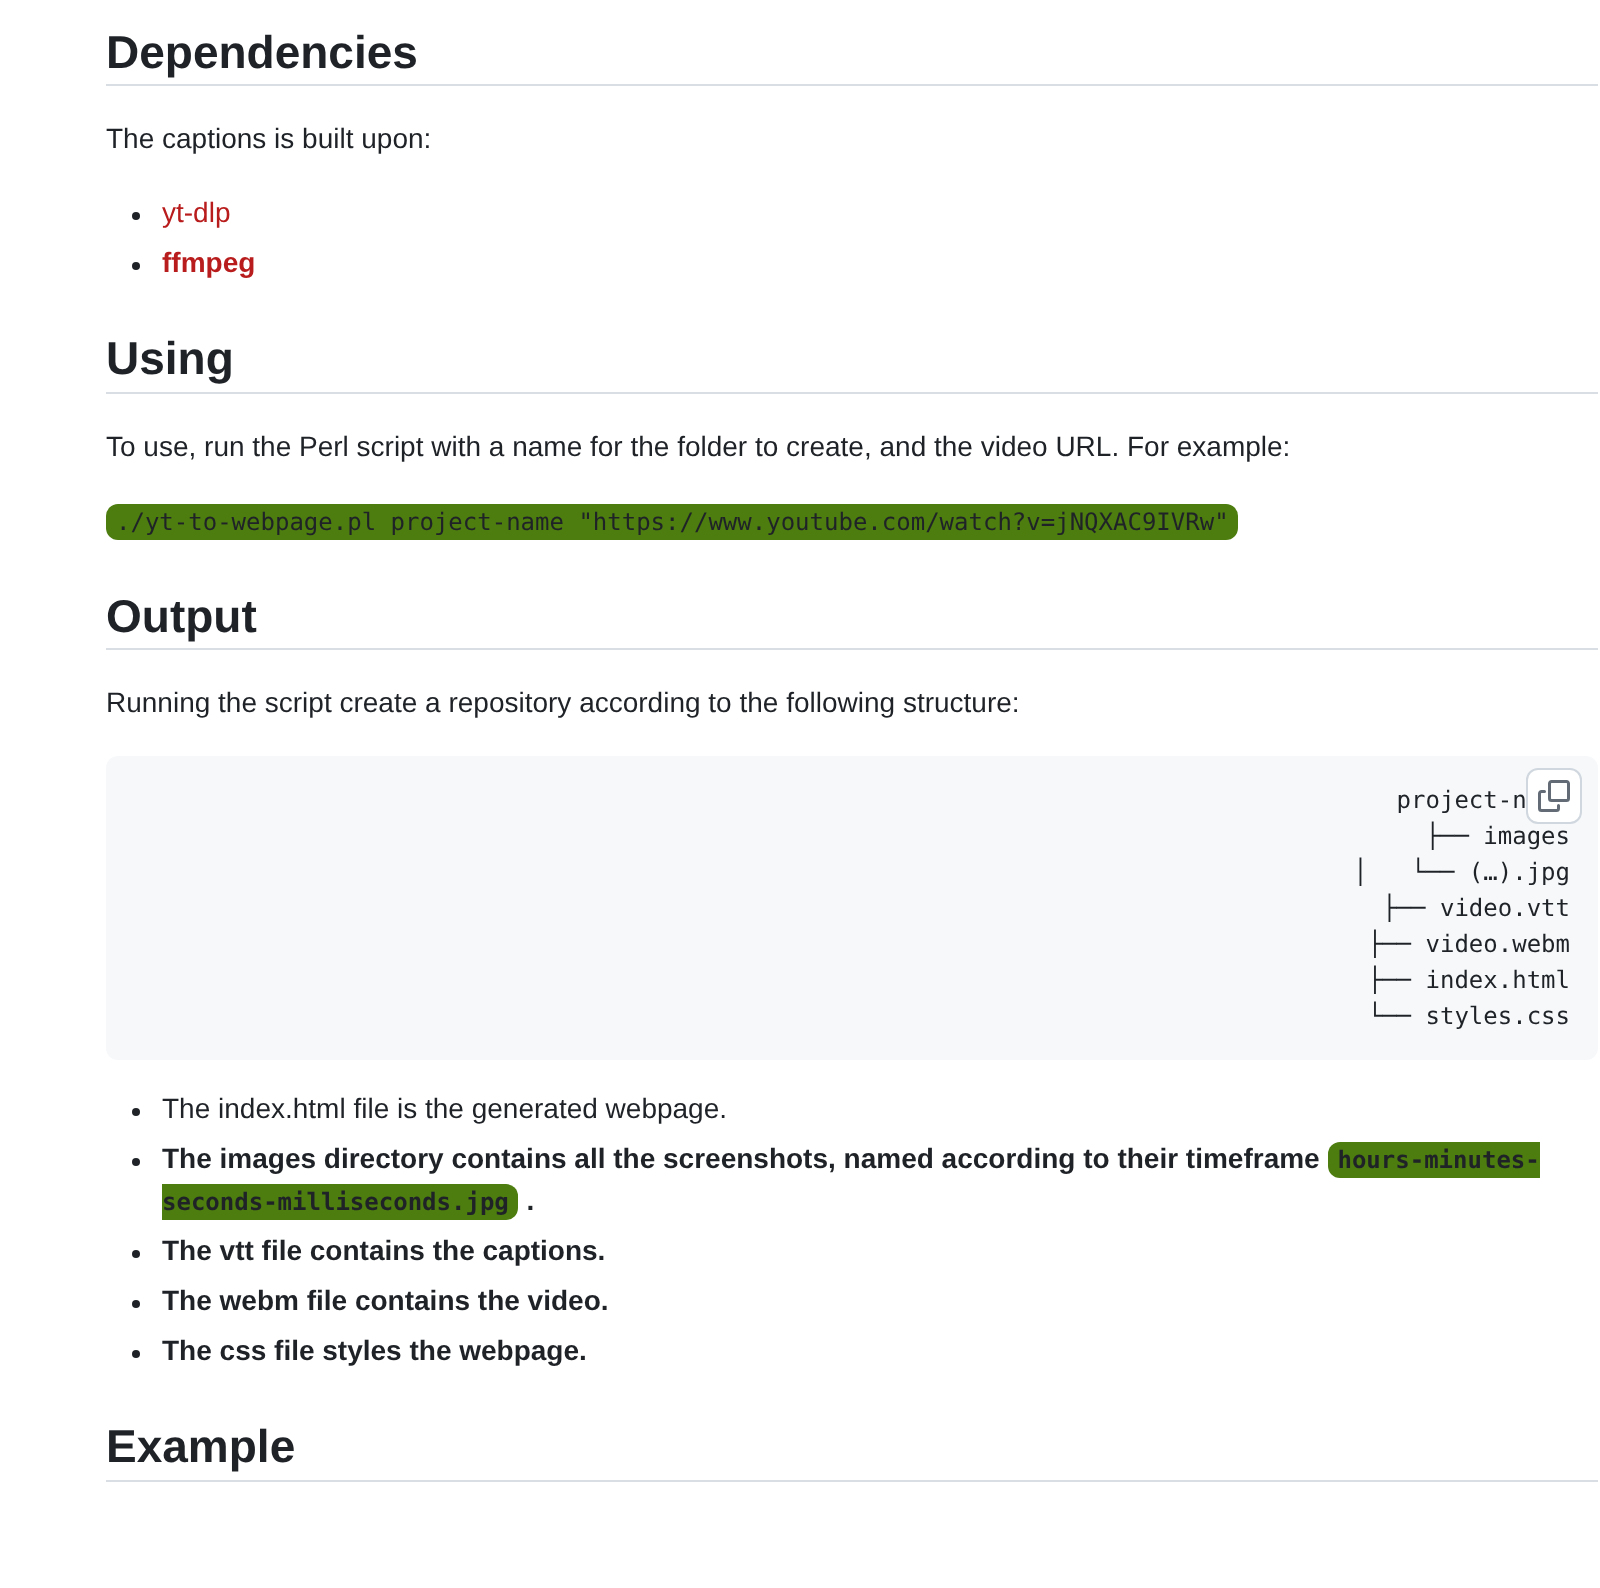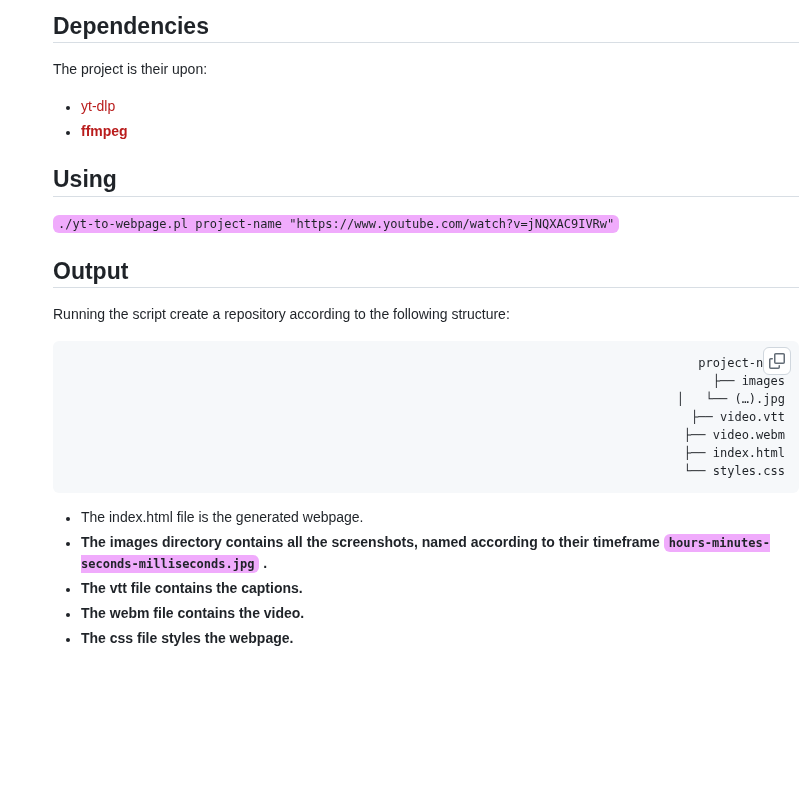--- a/index.html
+++ b/index.html
@@ -54,21 +54,21 @@
     color: #b91c1c;
     text-decoration: none;
     cursor: pointer;
   }
   code {
     font-family: "DejaVu Sans Mono", monospace;
     font-size: 12px;
     color: #1f2328;
   }
   .inline-code {
-    background: #f0abfc;
+    background: #4d7c0f;
     padding: 2px 5px;
     border-radius: 6px;
     white-space: pre-wrap;
   }
   .code-block {
     position: relative;
     background: #f6f8fa;
     border-radius: 6px;
     margin: 0 0 14px 0;
   }
@@ -102,27 +102,28 @@
 </style>
 </head>
 <body>
 
 <div class="page">
   <div class="edge-line"></div>
 
   <div class="content">
 
     <h2>Dependencies</h2>
-    <p>The project is their upon:</p>
+    <p>The captions is built upon:</p>
     <ul>
       <li><a href="#">yt-dlp</a></li>
       <li><a href="#">ffmpeg</a></li>
     </ul>
 
     <h2>Using</h2>
+    <p>To use, run the Perl script with a name for the folder to create, and the video URL. For example:</p>
     <p><code class="inline-code">./yt-to-webpage.pl project-name "https://www.youtube.com/watch?v=jNQXAC9IVRw"</code></p>
 
     <h2>Output</h2>
     <p>Running the script create a repository according to the following structure:</p>
 
     <div class="code-block">
       <pre><code>project-name
 ├── images
 │   └── (…).jpg
 ├── video.vtt
@@ -140,15 +141,16 @@
     </div>
 
     <ul>
       <li><span>The index.html file is the generated webpage.</span></li>
       <li><span>The images directory contains all the screenshots, named according to their timeframe </span><code class="inline-code">hours-minutes-seconds-milliseconds.jpg</code><span> .</span></li>
       <li><span>The vtt file contains the captions.</span></li>
       <li><span>The webm file contains the video.</span></li>
       <li><span>The css file styles the webpage.</span></li>
     </ul>
 
+    <h2>Example</h2>
 
   </div>
 </div>
 
 </body></html>

